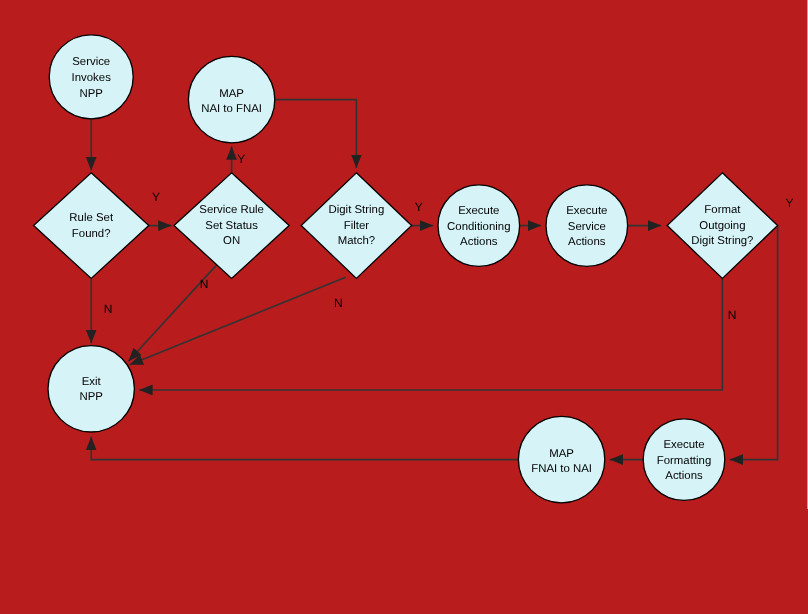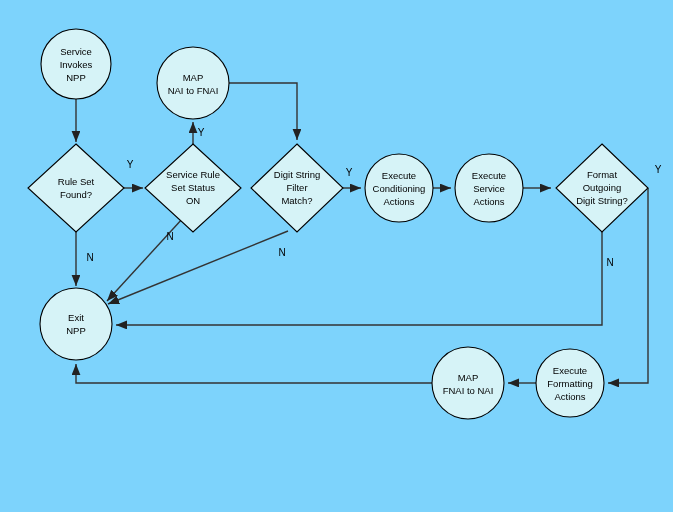--- a/index.html
+++ b/index.html
@@ -8,21 +8,21 @@
     padding: 0;
     background: #ffffff;
   }
   body {
     font-family: "Liberation Sans", sans-serif;
   }
   #canvas {
     position: relative;
     width: 673px;
     height: 512px;
-    background: #7dd3fc;
+    background: #b91c1c;
     overflow: hidden;
   }
   #flow-svg {
     position: absolute;
     top: 0;
     left: 0;
     width: 673px;
     height: 512px;
     display: block;
   }

